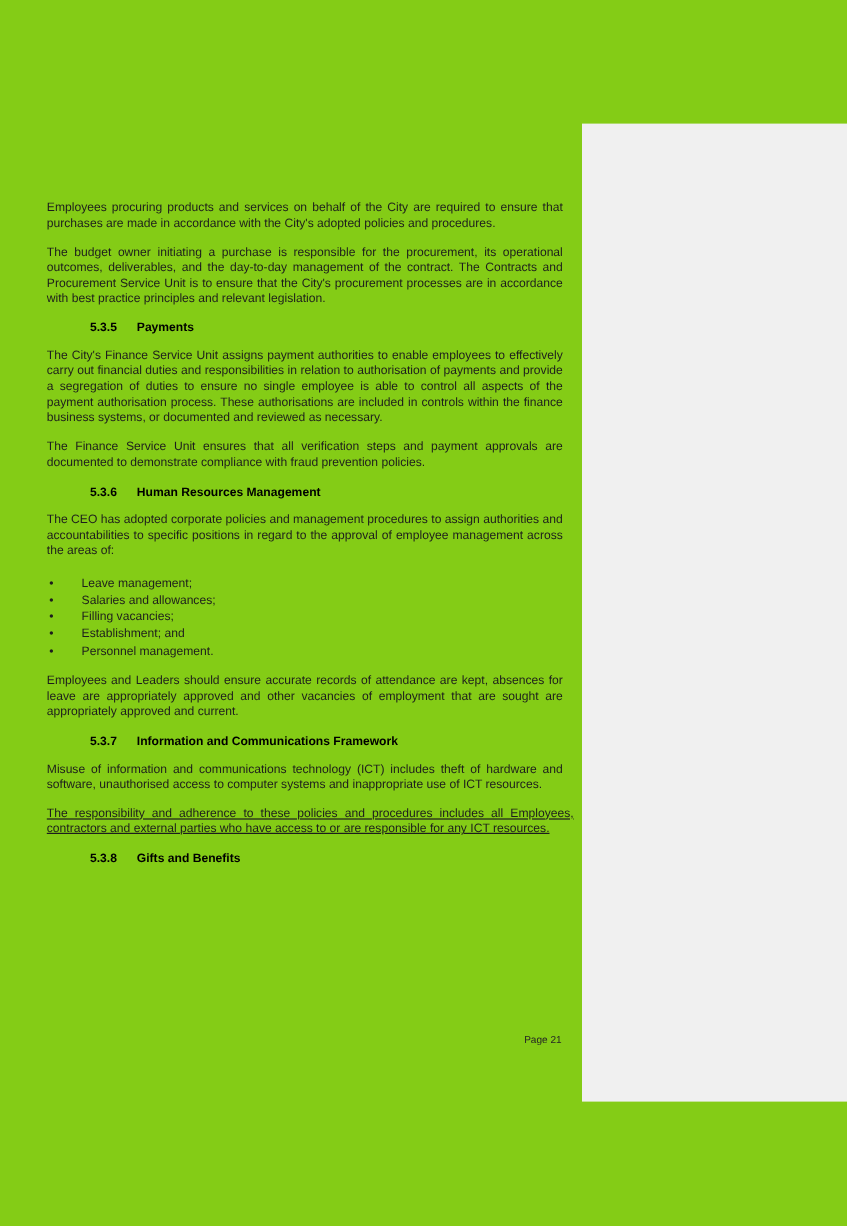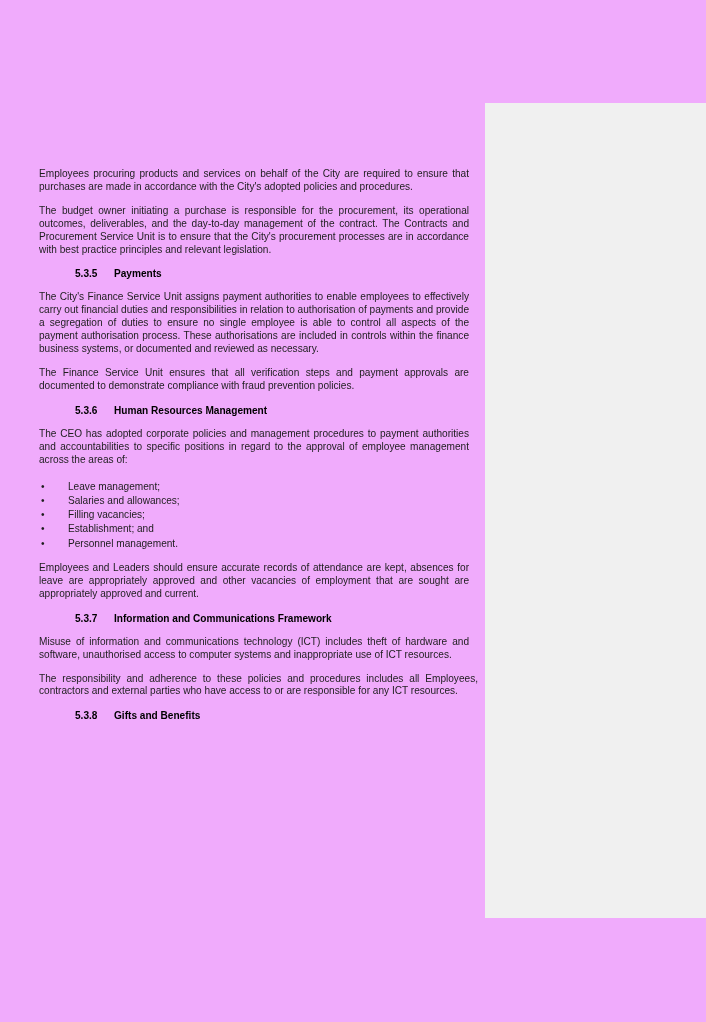--- a/index.html
+++ b/index.html
@@ -10,21 +10,21 @@
   body {
     width: 706px;
     height: 1022px;
     position: relative;
     font-family: "Liberation Sans", sans-serif;
     overflow: hidden;
   }
   #page {
     position: absolute;
     inset: 0;
-    background: #f0abfc;
+    background: #84cc16;
   }
   
   #side-panel {
     position: absolute;
     left: 485px;
     top: 103px;
     width: 221px;
     height: 815px;
     background: #f0f0f0;
   }
@@ -38,20 +38,21 @@
   p.para {
     margin: 0 0 11px 0;
     font-size: 10.1px;
     line-height: 12.9px;
     text-align: justify;
     text-justify: inter-word;
     color: #1d1d1d;
   }
   p.para.wide {
     width: 439px;
+    text-decoration: underline;
   }
   h3.heading {
     margin: 0 0 11px 0;
     font-size: 10.1px;
     line-height: 13px;
     font-weight: bold;
     color: #000000;
     display: flex;
   }
   h3.heading .num {
@@ -109,21 +110,21 @@
       <h3 class="heading">
         <span class="num">5.3.5</span>
         <span class="title">Payments</span>
       </h3>
       <p class="para">The City's Finance Service Unit assigns payment authorities to enable employees to effectively carry out financial duties and responsibilities in relation to authorisation of payments and provide a segregation of duties to ensure no single employee is able to control all aspects of the payment authorisation process. These authorisations are included in controls within the finance business systems, or documented and reviewed as necessary.</p>
       <p class="para">The Finance Service Unit ensures that all verification steps and payment approvals are documented to demonstrate compliance with fraud prevention policies.</p>
       <h3 class="heading">
         <span class="num">5.3.6</span>
         <span class="title">Human Resources Management</span>
       </h3>
-      <p class="para">The CEO has adopted corporate policies and management procedures to payment authorities and accountabilities to specific positions in regard to the approval of employee management across the areas of:</p>
+      <p class="para">The CEO has adopted corporate policies and management procedures to assign authorities and accountabilities to specific positions in regard to the approval of employee management across the areas of:</p>
       <div class="spacer-before-bullets"></div>
       <ul class="bullets">
         <li><span class="dot">•</span><span>Leave management;</span></li>
         <li><span class="dot">•</span><span>Salaries and allowances;</span></li>
         <li><span class="dot">•</span><span>Filling vacancies;</span></li>
         <li><span class="dot">•</span><span>Establishment; and</span></li>
         <li><span class="dot">•</span><span>Personnel management.</span></li>
       </ul>
       <p class="para">Employees and Leaders should ensure accurate records of attendance are kept, absences for leave are appropriately approved and other vacancies of employment that are sought are appropriately approved and current.</p>
       <h3 class="heading">
@@ -131,14 +132,17 @@
         <span class="title">Information and Communications Framework</span>
       </h3>
       <p class="para">Misuse of information and communications technology (ICT) includes theft of hardware and software, unauthorised access to computer systems and inappropriate use of ICT resources.</p>
       <p class="para wide">The responsibility and adherence to these policies and procedures includes all Employees, contractors and external parties who have access to or are responsible for any ICT resources.</p>
       <h3 class="heading">
         <span class="num">5.3.8</span>
         <span class="title">Gifts and Benefits</span>
       </h3>
     </div>
 
+  <div id="footer">
+    <span>Page 21</span>
+  </div>
 
 </div>
 
 </body></html>

